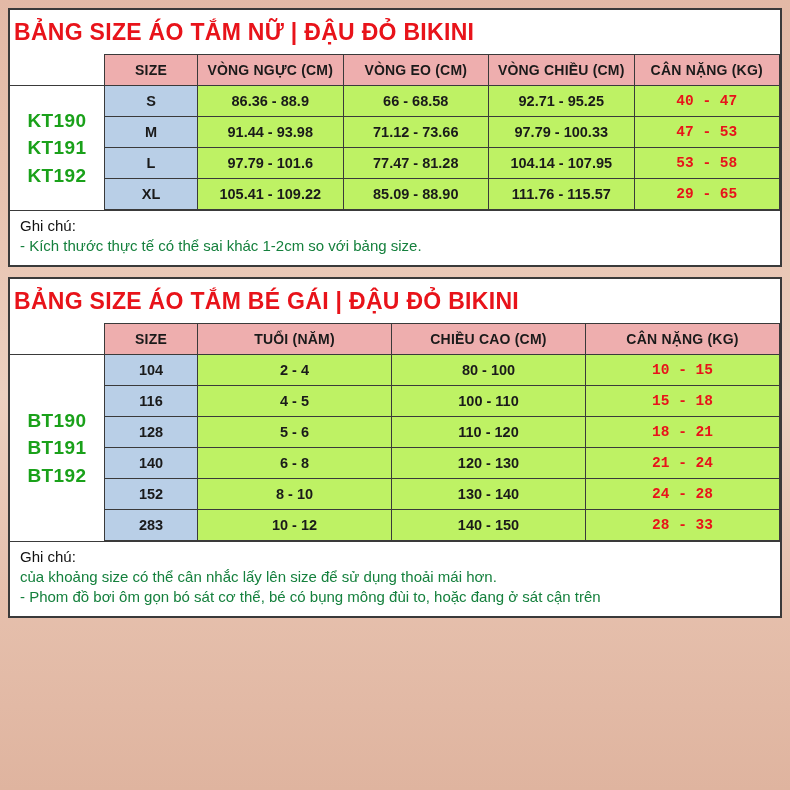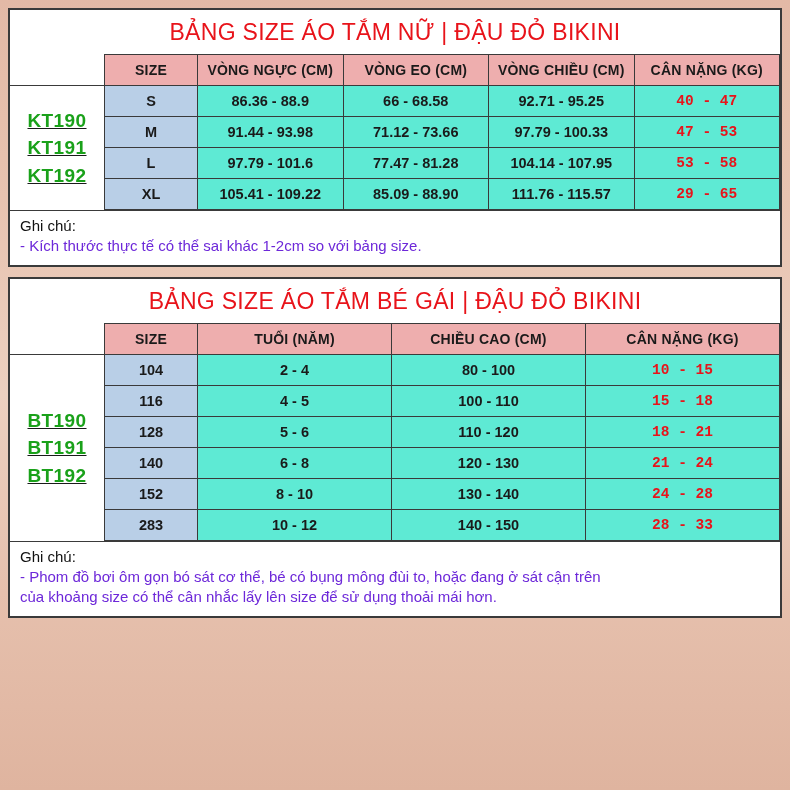--- a/index.html
+++ b/index.html
@@ -26,42 +26,41 @@
     padding: 8px 8px;
     box-sizing: border-box;
   }
   .card {
     background: #ffffff;
     border: 2px solid #3a3a3a;
     box-sizing: border-box;
     margin-bottom: 10px;
   }
   .card-title {
-    text-align: center;
     color: #e8131a;
-    font-weight: normal;
+    font-weight: bold;
     font-size: 23px;
     letter-spacing: 0.3px;
     padding: 10px 4px 9px 4px;
     line-height: 1.1;
   }
   table.size-table {
     border-collapse: collapse;
     width: 100%;
     table-layout: fixed;
   }
   table.size-table td,
   table.size-table th {
     border: 1px solid #3a3a3a;
     text-align: center;
     font-size: 14.5px;
     font-weight: bold;
     color: #1a1a1a;
     padding: 7px 2px;
-    background: #5eead4;
+    background: #bef264;
   }
   .hdr-cell {
     background: #eeaeae !important;
     font-size: 14px !important;
     letter-spacing: 0.2px;
   }
   .size-col {
     background: #b9cfe7 !important;
   }
   .weight-col {
@@ -73,42 +72,41 @@
     border-left: none !important;
     border-top: none !important;
   }
   .code-cell {
     background: #ffffff !important;
     border-left: none !important;
     border-bottom: none !important;
     vertical-align: middle;
     text-align: center;
     padding: 4px 2px;
-    text-decoration: underline;
   }
   .code-line {
     color: #1aa11a;
     font-weight: bold;
     font-size: 19px;
     line-height: 1.45;
     letter-spacing: 0.4px;
   }
   .note {
     padding: 6px 10px 9px 10px;
     border-top: 1px solid #3a3a3a;
   }
   .note-title {
     font-size: 15px;
     font-weight: normal;
     color: #111;
     margin-bottom: 2px;
   }
   .note-line {
     font-size: 15px;
-    color: #6d28d9;
+    color: #15803d;
     line-height: 1.32;
   }
   .w-left { width: 90px; }
   .w-size { width: 88px; }
 </style>
 </head>
 <body>
 
 <div class="bg-skin"></div>
 
@@ -216,18 +214,18 @@
       <tr>
         <td class="size-col">283</td>
         <td>10 - 12</td>
         <td>140 - 150</td>
         <td class="weight-col">28 - 33</td>
       </tr>
     </tbody>
       </table>
     <div class="note">
       <div class="note-title">Ghi chú:</div>
+      <div class="note-line">của khoảng size có thể cân nhắc lấy lên size để sử dụng thoải mái hơn.</div>
       <div class="note-line">- Phom đồ bơi ôm gọn bó sát cơ thể, bé có bụng mông đùi to, hoặc đang ở sát cận trên</div>
-      <div class="note-line">của khoảng size có thể cân nhắc lấy lên size để sử dụng thoải mái hơn.</div>
     </div>
   </div>
 
 </div>
 
 </body></html>

